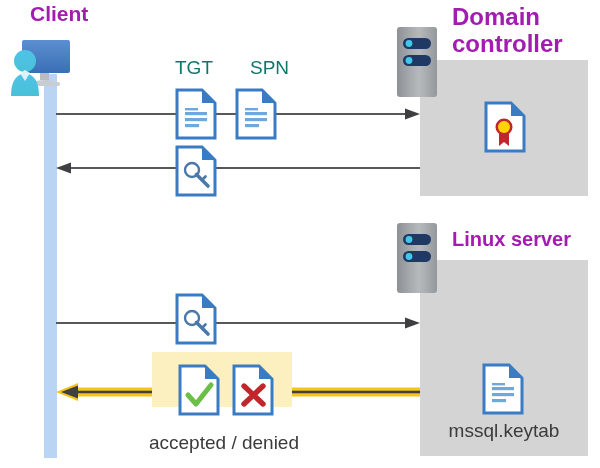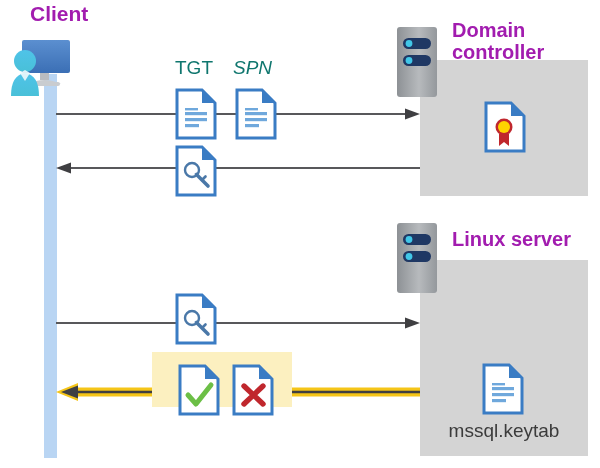--- a/index.html
+++ b/index.html
@@ -8,21 +8,21 @@
   .stage{position:absolute;left:0;top:0;width:600px;height:468px;}
 
   
   .panel{position:absolute;background:#d4d4d4;}
   #dc-panel{left:420px;top:60px;width:168px;height:136px;}
   #linux-panel{left:420px;top:260px;width:168px;height:196px;}
 
   
   .title{position:absolute;font-weight:bold;color:#a21caf;line-height:1.12;}
   #client-title{left:30px;top:2px;font-size:21px;}
-  #dc-title{left:452px;top:19px;font-size:20px;width:140px;}
+  #dc-title{left:452px;top:4px;font-size:24px;width:140px;}
   #linux-title{left:452px;top:228px;font-size:20px;width:150px;}
 
   
   #lifeline{position:absolute;left:44px;top:74px;width:13px;height:384px;
             background:#b9d5f3;}
 
   
   #client-icon{position:absolute;left:8px;top:26px;width:92px;height:72px;}
 
   
@@ -43,21 +43,21 @@
   #spn-doc{left:235px;top:88px;}
   #key-doc-1{left:175px;top:145px;}
   #key-doc-2{left:175px;top:293px;}
   #accept-doc{left:178px;top:364px;}
   #deny-doc{left:232px;top:364px;}
   #keytab-doc{left:482px;top:363px;}
   #cert-doc{left:484px;top:101px;}
 
   .doclabel{position:absolute;font-size:19px;color:#0f766e;}
   #tgt-label{left:175px;top:57px;}
-  #spn-label{left:233px;top:57px;font-style:italic;}
+  #spn-label{left:250px;top:57px;}
 
   
   #highlight{position:absolute;left:152px;top:352px;width:140px;height:55px;
              background:#fcf0c0;}
   #verdict-label{position:absolute;left:140px;top:432px;width:168px;
                  text-align:center;font-size:19px;color:#3b3b3b;}
 
   
   #sql-icon{position:absolute;left:472px;top:281px;width:58px;height:62px;}
   #keytab-label{position:absolute;left:420px;top:420px;width:168px;
@@ -231,20 +231,21 @@
   </div>
 
   <div class="doc" id="deny-doc">
     <svg width="42" height="52" viewBox="0 0 42 52">
       <path d="M2 2 H27 L40 15 V50 H2 Z" fill="#ffffff" stroke="#3a7cc4" stroke-width="3"></path>
       <path d="M27 2 L40 15 H27 Z" fill="#3a7cc4"></path>
       <path d="M12 22 L31 40 M31 22 L12 40" fill="none" stroke="#c0272d" stroke-width="5.4" stroke-linecap="round"></path>
     </svg>
   </div>
 
+  <div id="verdict-label">accepted / denied</div>
 
 
   <div class="doc" id="keytab-doc">
     <svg width="42" height="52" viewBox="0 0 42 52">
       <path d="M2 2 H27 L40 15 V50 H2 Z" fill="#ffffff" stroke="#3a7cc4" stroke-width="3"></path>
       <path d="M27 2 L40 15 H27 Z" fill="#3a7cc4"></path>
       <g fill="#6fa8dc">
         <rect x="10" y="24" width="22" height="3.2"></rect>
         <rect x="10" y="30" width="22" height="3.2"></rect>
         <rect x="10" y="36" width="14" height="3.2"></rect>

